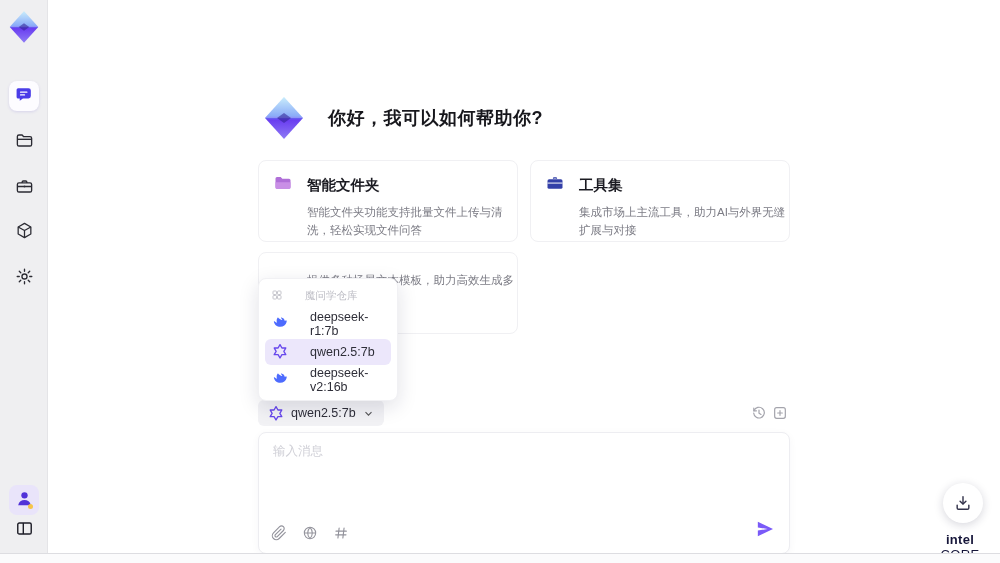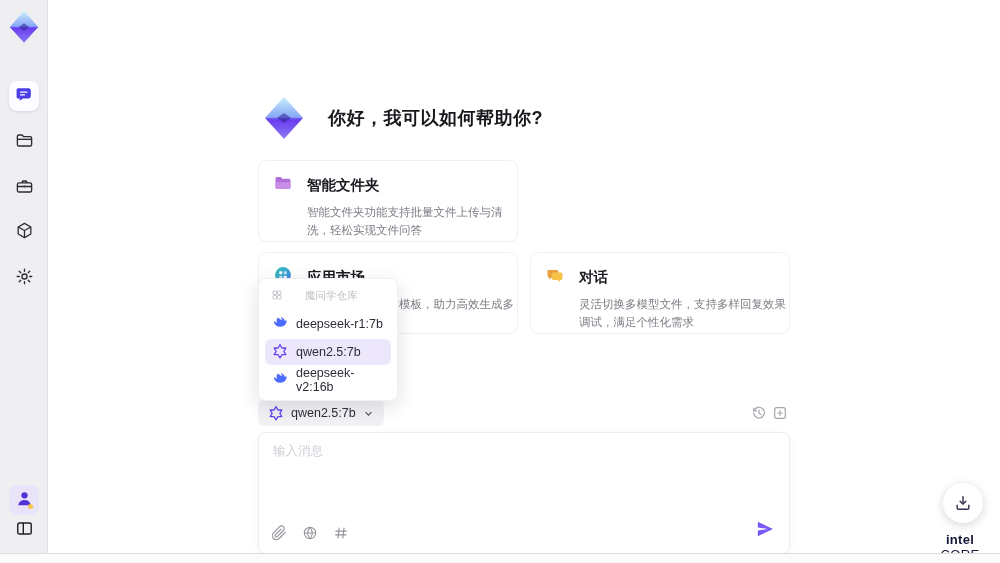--- a/index.html
+++ b/index.html
@@ -36,21 +36,21 @@
   .card-head { display:flex; align-items:center; gap:14px; }
   .card-head svg { width:20px; height:20px; flex:none; }
   .card-title { font-size:14.5px; font-weight:700; color:#1b1b22; }
   .card-desc { margin:7px 0 0 34px; width:212px; font-size:11.5px; line-height:1.55; color:#7c7c85; }
   .card-3 .card-desc { width:214px; }
 
   
   .dropdown { position:absolute; left:258px; top:278px; width:140px; background:#fff; border-radius:8px; border:1px solid #f1f1f4; box-shadow:0 6px 20px rgba(25,25,60,.13); padding:7px 6px; z-index:20; }
   .dd-header { display:flex; align-items:center; gap:22px; padding:3px 6px 6px; font-size:10.5px; color:#bdbdc5; }
   .dd-header svg { width:12px; height:12px; }
-  .dd-item { display:flex; align-items:center; gap:8px; height:26px; padding:0 7px; border-radius:6px; font-size:12.5px; color:#2e2e38; cursor:pointer; margin-top:2px; }
+  .dd-item { display:flex; align-items:center; gap:22px; height:26px; padding:0 7px; border-radius:6px; font-size:12.5px; color:#2e2e38; cursor:pointer; margin-top:2px; }
   .dd-item svg { width:16px; height:16px; flex:none; }
   .dd-item.selected { background:#ece7fb; }
 
   
   .model-pill { position:absolute; left:258px; top:400px; height:26px; display:flex; align-items:center; gap:7px; padding:0 10px; background:#f2f2f5; border-radius:6px; font-size:12.5px; color:#2e2e38; cursor:pointer; }
   .model-pill svg.mlogo { width:16px; height:16px; }
   .model-pill svg.chev { width:11px; height:11px; }
   .row-icon { position:absolute; width:16px; height:16px; cursor:pointer; }
   .icon-history { left:751px; top:405px; }
   .icon-newchat { left:772px; top:405px; }
@@ -163,45 +163,36 @@
     <div class="card-head">
       <span><svg viewBox="0 0 24 24" fill="#b06fd8">
         <path d="M3 6.5a1.8 1.8 0 0 1 1.8-1.8h4.4l2 2.1h8A1.8 1.8 0 0 1 21 8.6V17a1.8 1.8 0 0 1-1.8 1.8H4.8A1.8 1.8 0 0 1 3 17z"></path>
         <path d="M3 11h18v6a1.8 1.8 0 0 1-1.8 1.8H4.8A1.8 1.8 0 0 1 3 17z" fill="#c98fe6"></path>
       </svg></span>
       <span class="card-title">智能文件夹</span>
     </div>
     <p class="card-desc">智能文件夹功能支持批量文件上传与清洗，轻松实现文件问答</p>
   </div>
 
+  <div class="card card-2">
+    <div class="card-head">
+      <span><svg viewBox="0 0 24 24" fill="#3340a8">
+        <rect x="3" y="7.5" width="18" height="11.5" rx="2"></rect>
+        <path d="M9.5 7V6.3A1.3 1.3 0 0 1 10.8 5h2.4a1.3 1.3 0 0 1 1.3 1.3V7h-1.6v-.5h-1.8V7z" fill="#3340a8"></path>
+        <path d="M3 11.4h18v1.4H3z" fill="#fff" opacity=".85"></path>
+      </svg></span>
+      <span class="card-title">工具集</span>
+    </div>
+    <p class="card-desc">集成市场上主流工具，助力AI与外界无缝扩展与对接</p>
+  </div>
 
   <div class="card card-3">
-    <div class="card-head">
-      <span><svg viewBox="0 0 24 24">
-        <circle cx="12" cy="12" r="9.5" fill="url(#appsg)"></circle>
-        <rect x="7.5" y="7.5" width="3.6" height="3.6" rx="1" fill="#fff" opacity=".95"></rect>
-        <rect x="12.9" y="7.5" width="3.6" height="3.6" rx="1" fill="#fff" opacity=".7"></rect>
-        <rect x="7.5" y="12.9" width="3.6" height="3.6" rx="1" fill="#fff" opacity=".7"></rect>
-        <rect x="12.9" y="12.9" width="3.6" height="3.6" rx="1" fill="#fff" opacity=".95"></rect>
-      </svg></span>
-      <span class="card-title">应用市场</span>
-    </div>
     <p class="card-desc">提供多种场景文本模板，助力高效生成多样内容</p>
   </div>
 
-  <div class="card card-4">
-    <div class="card-head">
-      <span><svg viewBox="0 0 24 24">
-        <path d="M3 6h11a2 2 0 0 1 2 2v5a2 2 0 0 1-2 2H8l-3 2.4V15H5a2 2 0 0 1-2-2z" fill="#e9a23b"></path>
-        <path d="M10 9h9a2 2 0 0 1 2 2v5a2 2 0 0 1-2 2h-1v2.2L15 18h-5a2 2 0 0 1-2-2v-5a2 2 0 0 1 2-2z" fill="#f6c24a"></path>
-      </svg></span>
-      <span class="card-title">对话</span>
-    </div>
-    <p class="card-desc">灵活切换多模型文件，支持多样回复效果调试，满足个性化需求</p>
-  </div>
 
   <div class="dropdown">
     <div class="dd-header">
       <span><svg viewBox="0 0 24 24" fill="none" stroke="#c4c4cb" stroke-width="2">
         <rect x="4" y="4" width="7" height="7" rx="1.5"></rect>
             <rect x="13" y="4" width="7" height="7" rx="1.5"></rect>
         <rect x="4" y="13" width="7" height="7" rx="1.5"></rect>
             <rect x="13" y="13" width="7" height="7" rx="1.5"></rect>
       </svg></span>
       <span>魔问学仓库</span>

